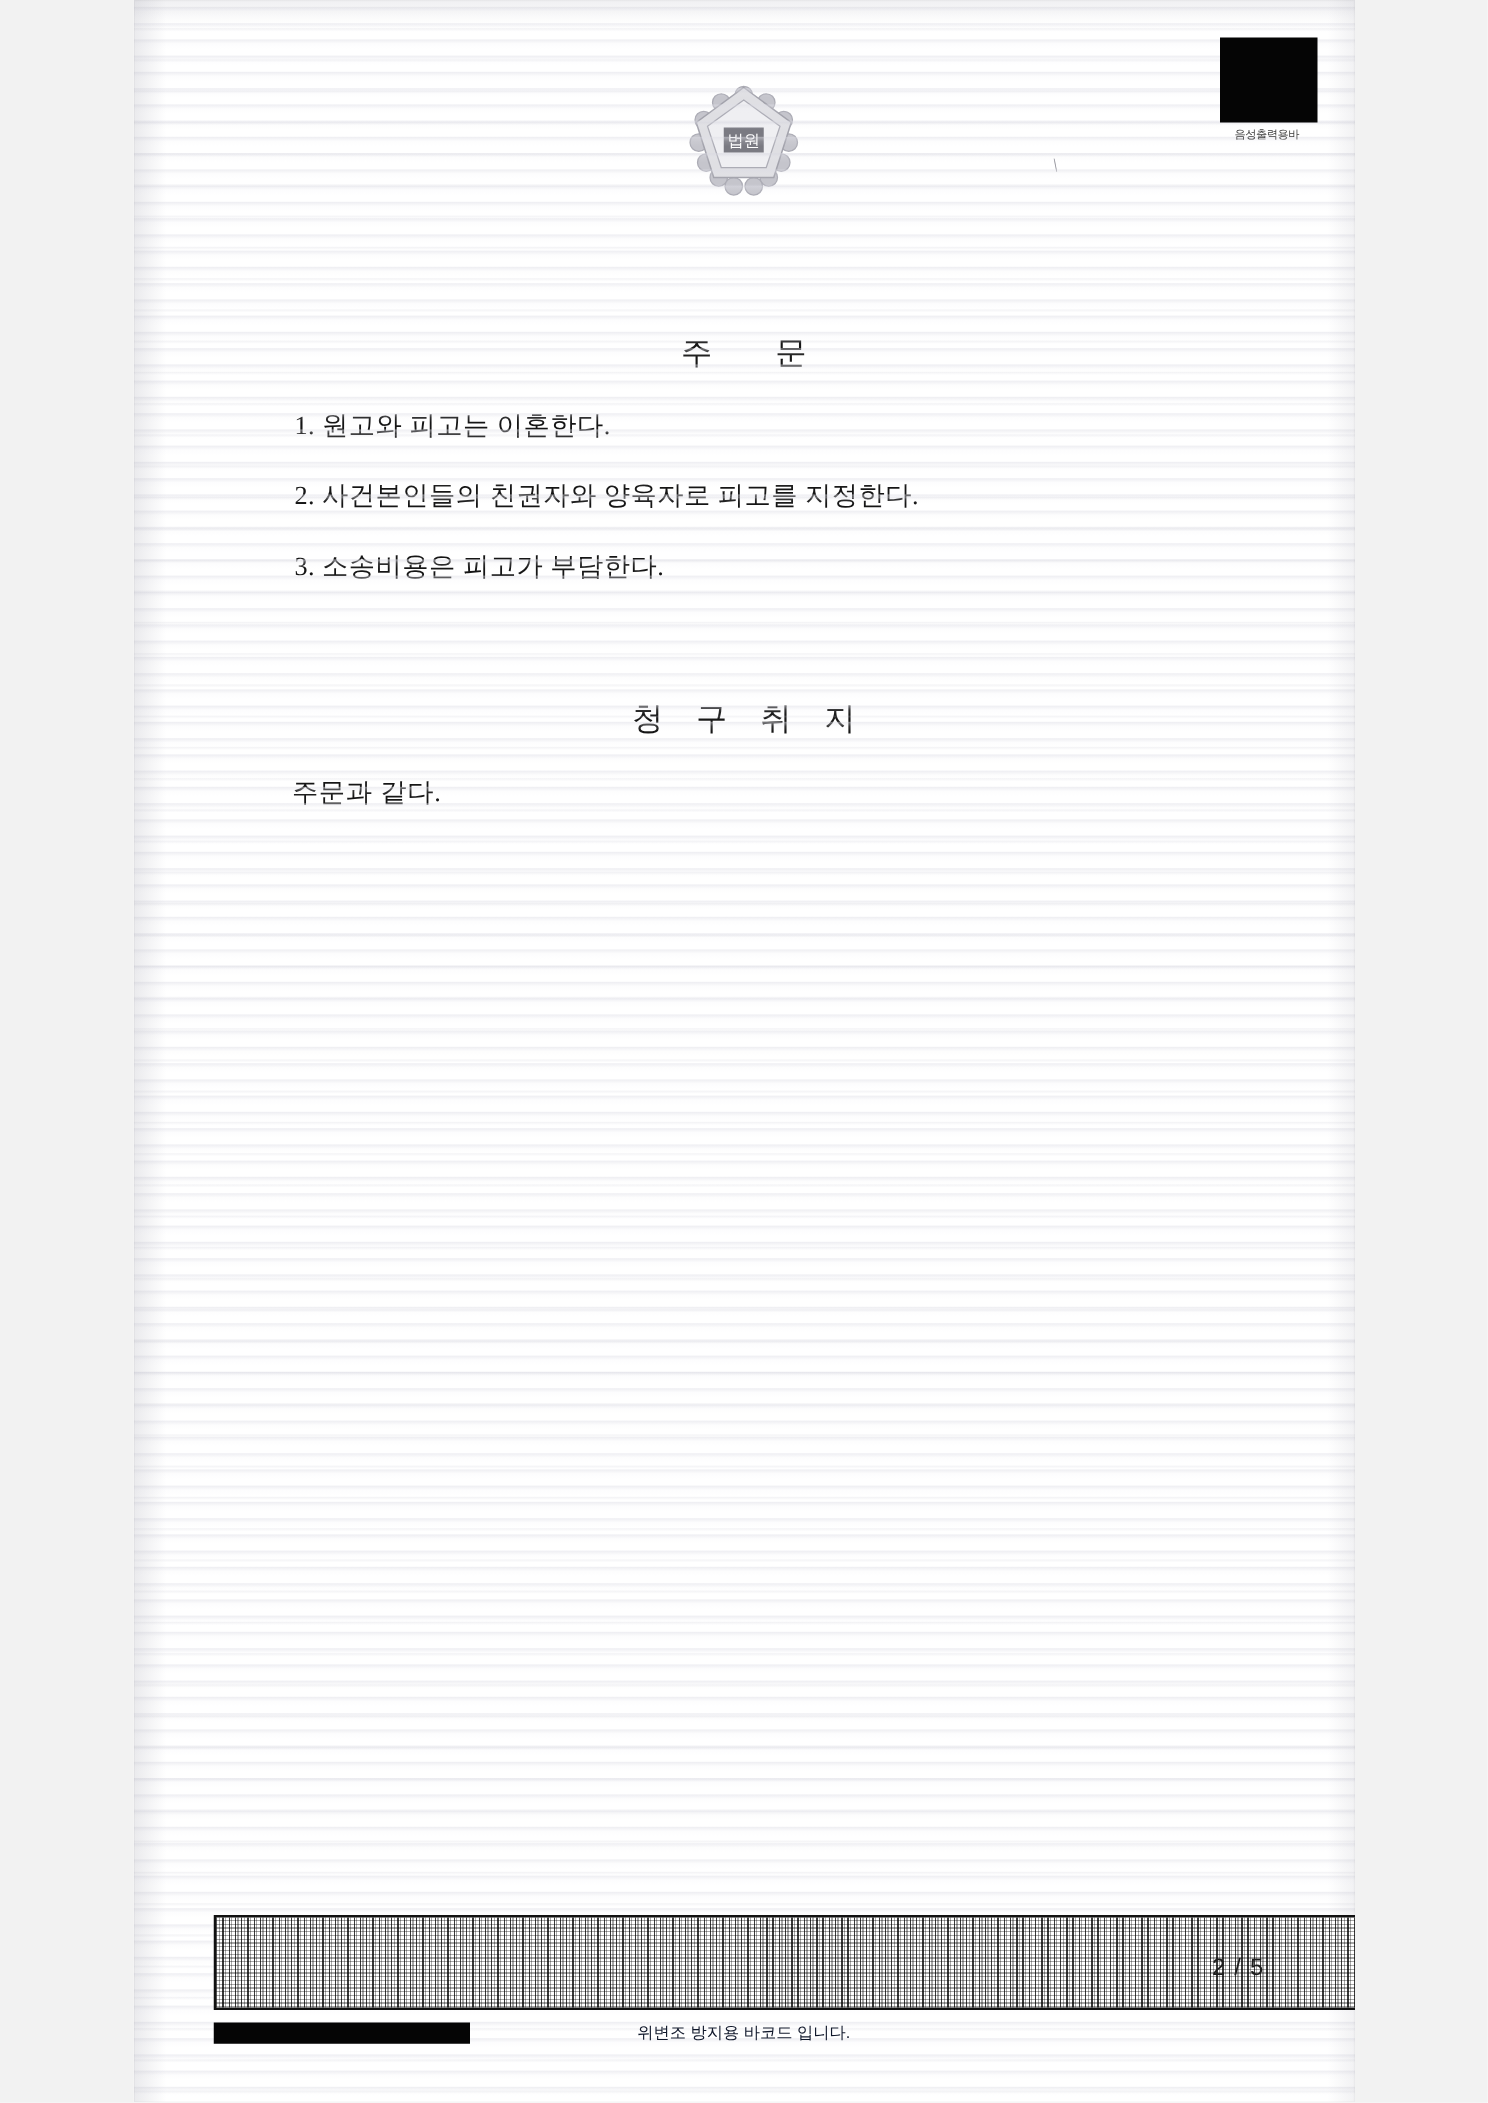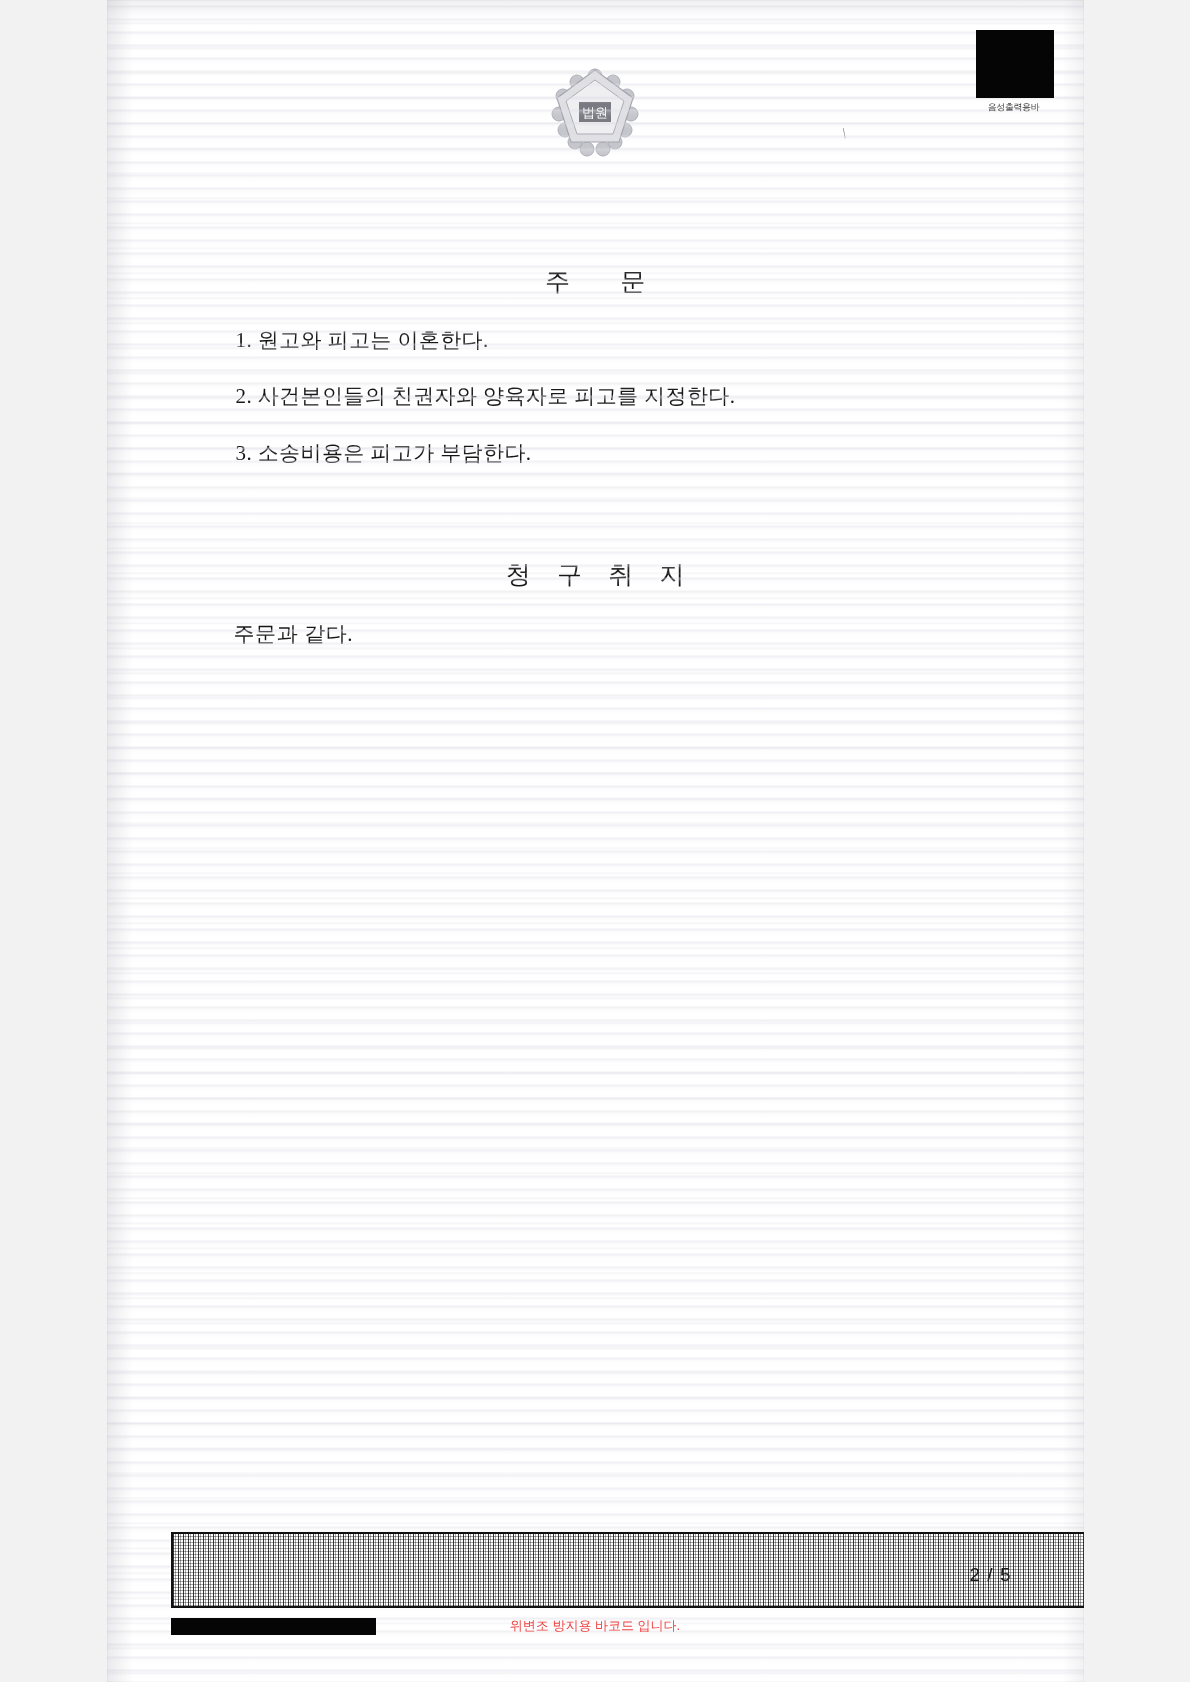--- a/index.html
+++ b/index.html
@@ -170,21 +170,21 @@
     z-index: 5;
   }
   .barcode-caption {
     position: absolute;
     left: 0;
     right: 0;
     top: 1617px;
     text-align: center;
     font-family: "Liberation Sans", sans-serif;
     font-size: 13px;
-    color: #ef4444;
+    color: #0f172a;
     z-index: 5;
   }
   .page-number {
     position: absolute;
     right: 72px;
     top: 1564px;
     font-family: "Liberation Sans", sans-serif;
     font-size: 19px;
     color: #1d1d1d;
     letter-spacing: 1px;

